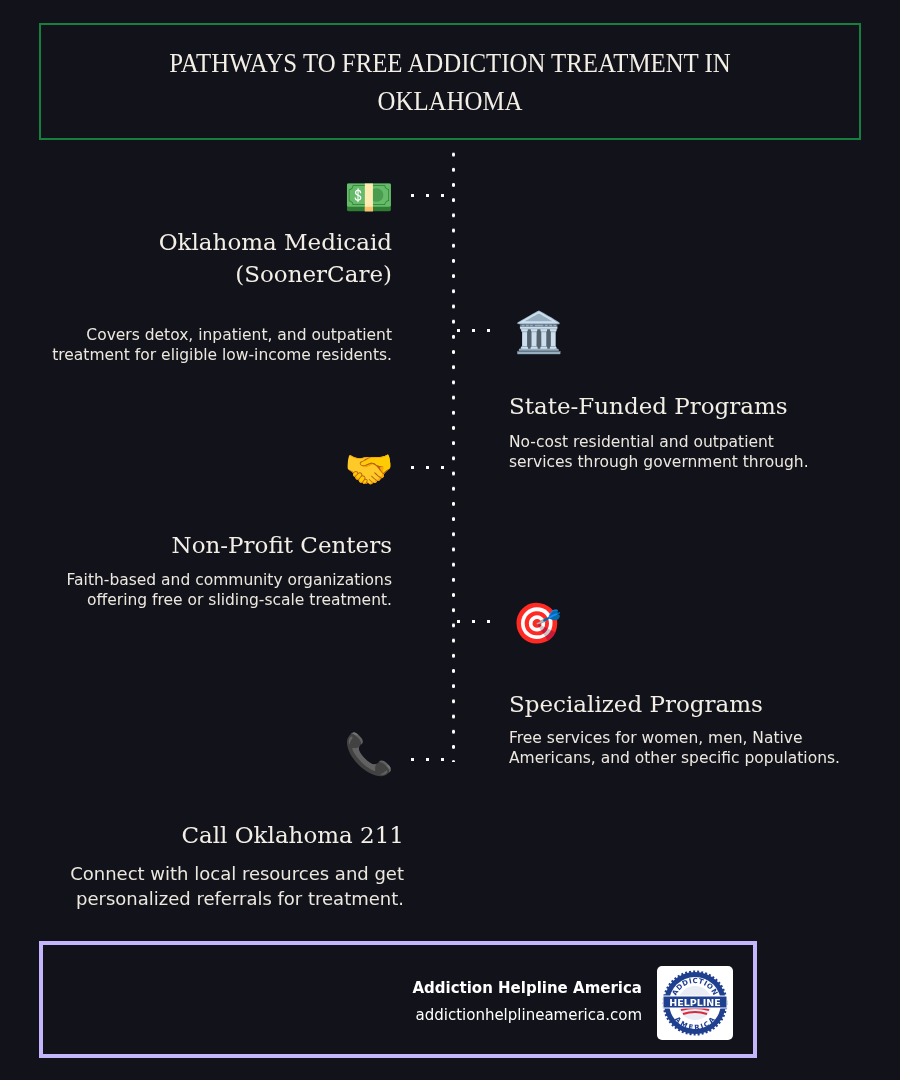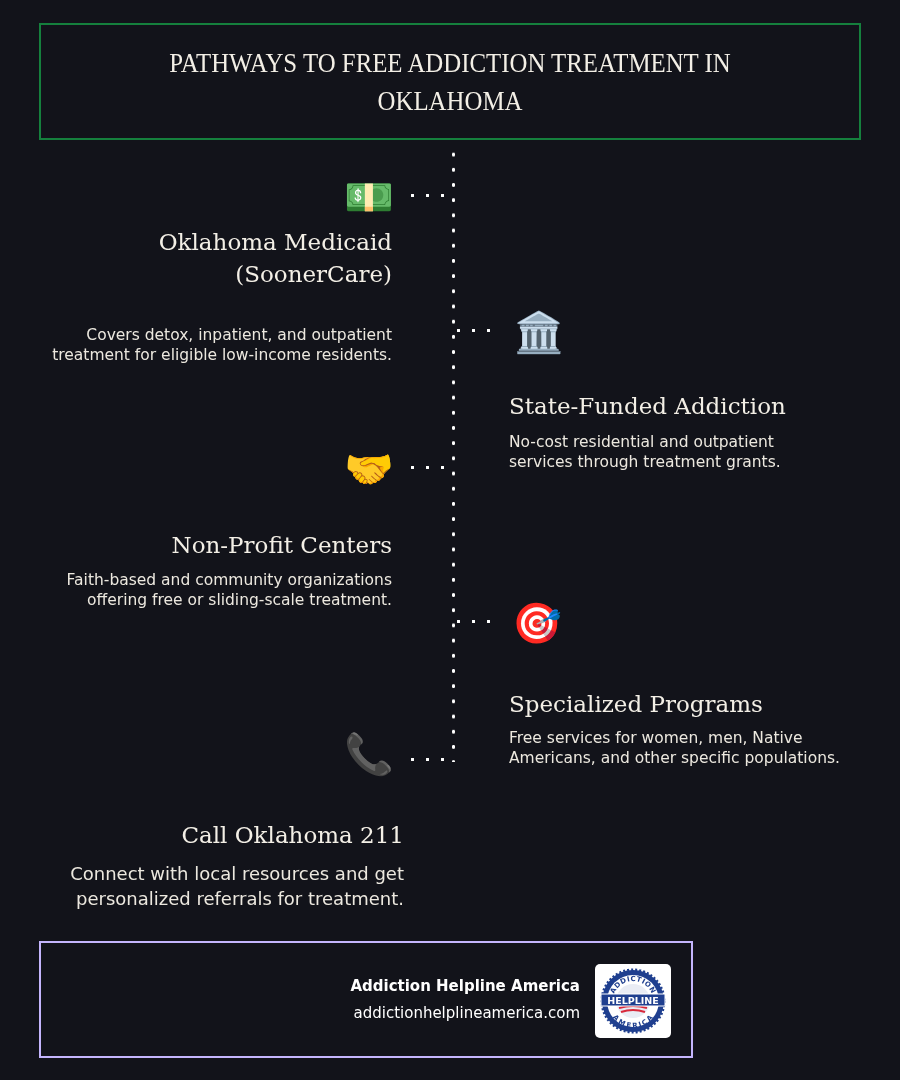--- a/index.html
+++ b/index.html
@@ -47,22 +47,22 @@
   }
   .item-desc {
     position: absolute;
     font-family: "DejaVu Sans", "Liberation Sans", sans-serif;
     font-size: 15.5px; line-height: 20px; color: #ece8df;
   }
   .left { text-align: right; }
   .right { text-align: left; }
 
   .footer-box {
-    position: absolute; left: 39px; top: 941px; width: 654px; height: 117px;
-    border: 2px solid #c4b5fd;
+    position: absolute; left: 39px; top: 941px; width: 718px; height: 117px;
+    border: 4px solid #c4b5fd;
   }
   .footer-org {
     position: absolute; right: 111px; top: 34px;
     font-family: "DejaVu Sans", "Liberation Sans", sans-serif;
     font-weight: bold; font-size: 15px; color: #ffffff; text-align: right;
     white-space: nowrap;
   }
   .footer-url {
     position: absolute; right: 111px; top: 61px;
     font-family: "DejaVu Sans", "Liberation Sans", sans-serif;
@@ -89,24 +89,24 @@
   <div>Oklahoma Medicaid</div>
   <div>(SoonerCare)</div>
 </div>
 <div class="item-desc left" style="right:508px; top:300px; white-space:nowrap;margin-top:25px;">
   <div>Covers detox, inpatient, and outpatient</div>
   <div>treatment for eligible low-income residents.</div>
 </div>
 
 <div class="h-dots" style="left:451px; top:328px;"></div>
 <div class="icon" style="left:512px; top:305px;">🏛️</div>
-<div class="item-title right" style="left:509px; top:390px; white-space:nowrap;">State-Funded Addiction</div>
+<div class="item-title right" style="left:509px; top:390px; white-space:nowrap;">State-Funded Programs</div>
 <div class="item-desc right" style="left:509px; top:432px; white-space:nowrap;">
   <div>No-cost residential and outpatient</div>
-  <div>services through treatment grants.</div>
+  <div>services through government through.</div>
 </div>
 
 <div class="h-dots" style="left:405px; top:465px;"></div>
 <div class="icon" style="left:342px; top:442px;">🤝</div>
 <div class="item-title left" style="right:508px; top:529px; white-space:nowrap;">Non-Profit Centers</div>
 <div class="item-desc left" style="right:508px; top:570px; white-space:nowrap;">
   <div>Faith-based and community organizations</div>
   <div>offering free or sliding-scale treatment.</div>
 </div>
 

